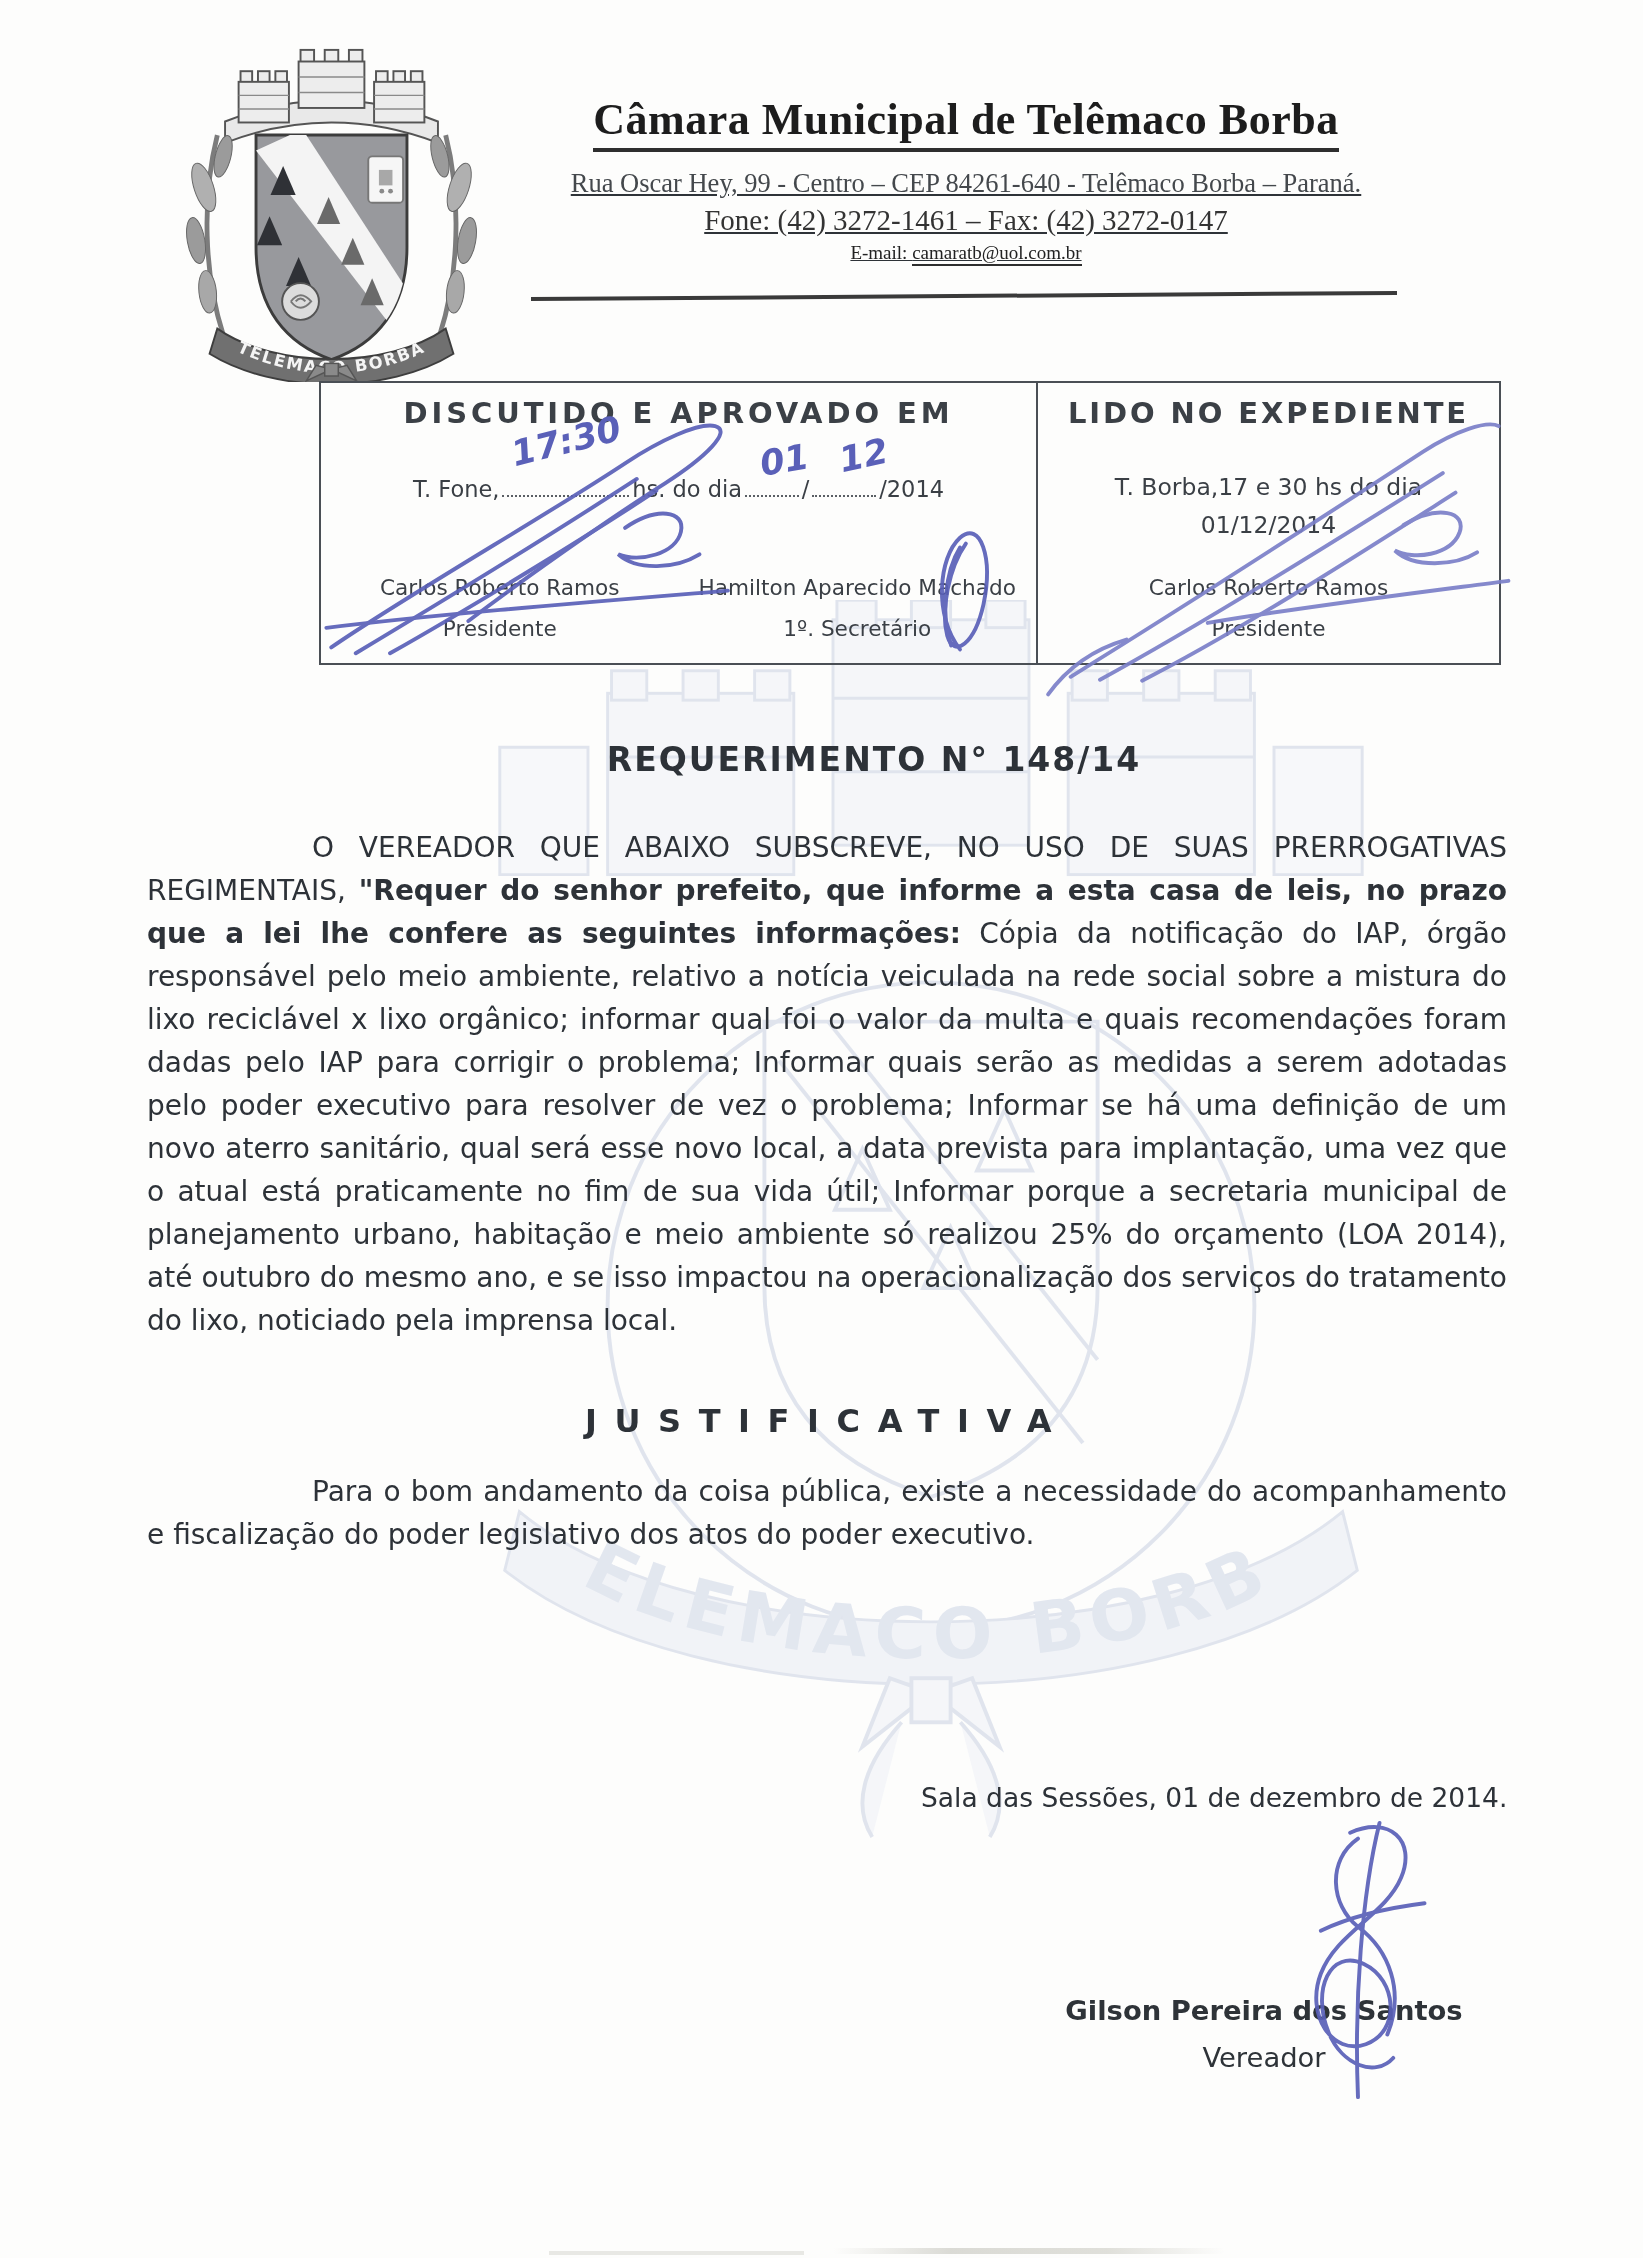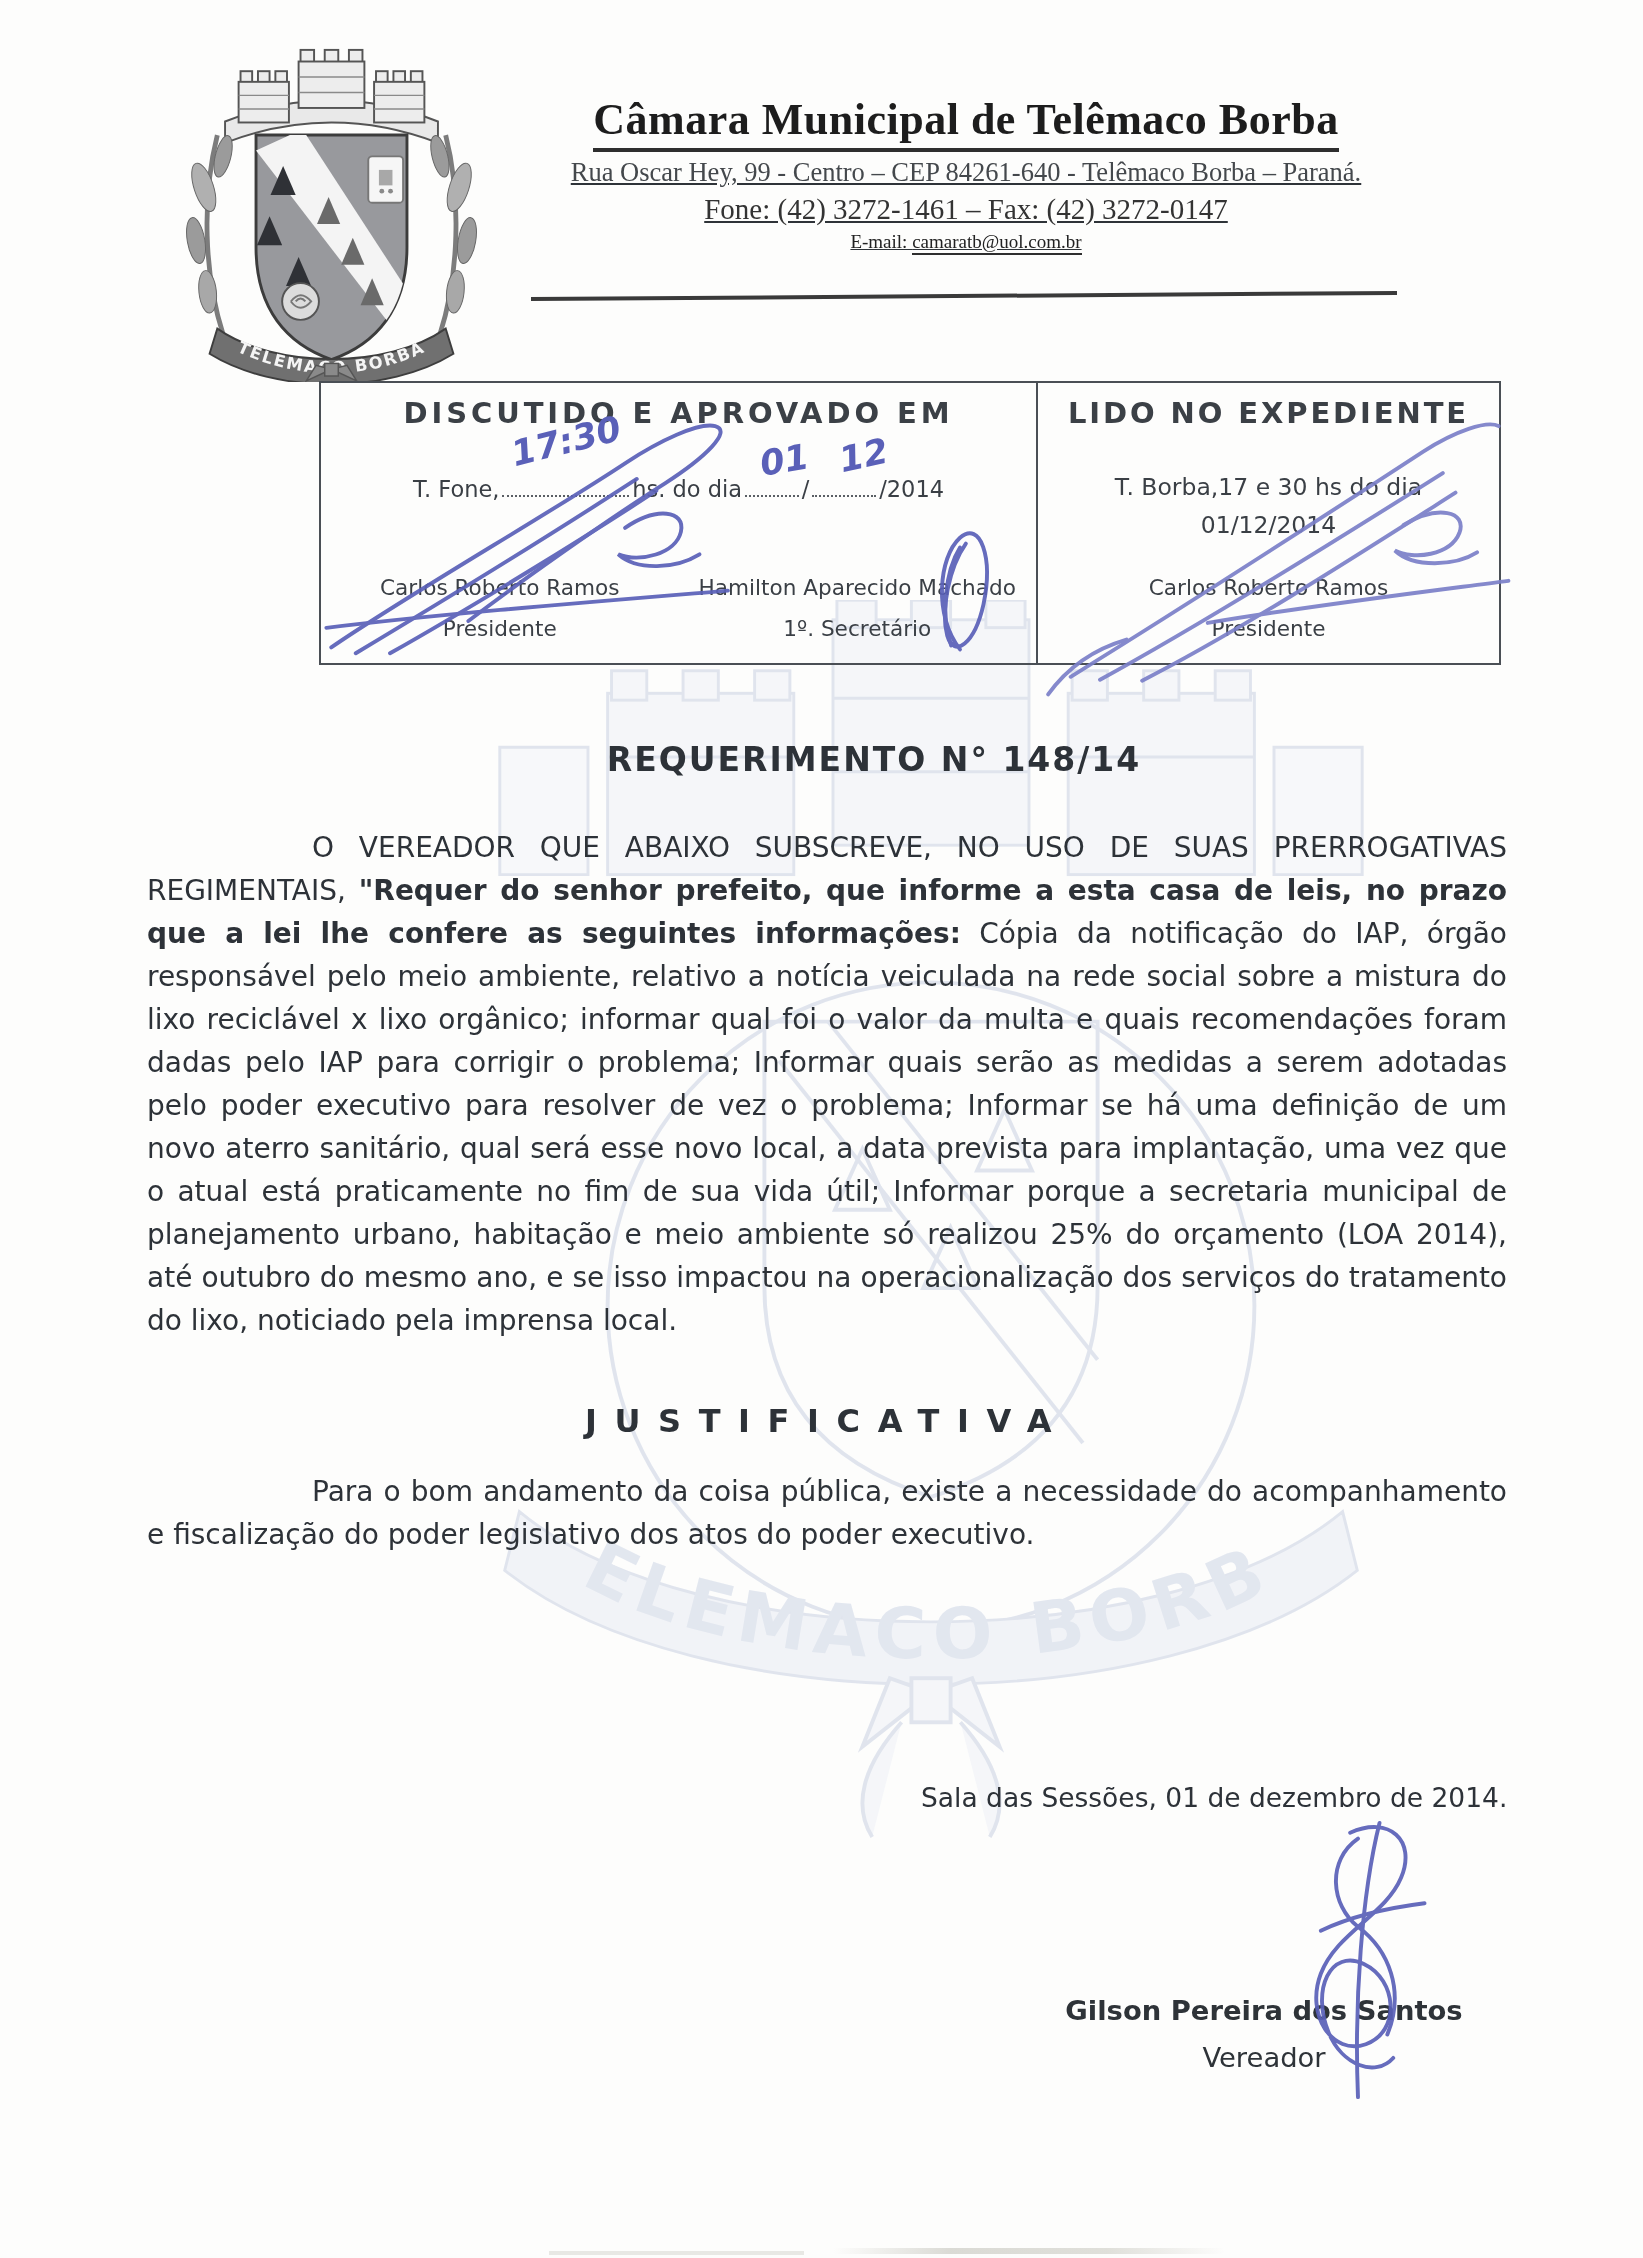--- a/index.html
+++ b/index.html
@@ -10,21 +10,21 @@
   .watermark{position:absolute;left:441px;top:600px;width:980px;height:1245px;opacity:.5;}
 
   
   .logo{position:absolute;left:167px;top:41px;width:329px;height:341px;}
 
   
   .header{position:absolute;left:534px;top:94px;width:864px;text-align:center;
           font-family:"Liberation Serif",serif;text-decoration:underline;}
   .header h1{margin:0;font-size:44px;font-weight:bold;color:#1d1d1d;display:inline-block;
              border-bottom:4.9px solid #2e2e2e;padding-bottom:2.9px;letter-spacing:0.5px;white-space:nowrap;}
-  .addr{margin-top:5px;font-size:26.5px;color:#44484c;}
+  .addr{margin-top:16px;font-size:26.5px;color:#44484c;}
   .fone{margin-top:4.9px;font-size:29px;color:#333;}
   .email{margin-top:4.9px;font-size:19px;color:#222;}
   .email-link{border-bottom:2px solid #2e2e2e;padding-bottom:1px;}
   .header-rule{position:absolute;left:531px;top:294px;width:866px;height:3.9px;background:#3a3a3a;
                transform:rotate(-.4deg);}
 
   
   .stamps{position:absolute;left:319px;top:381px;width:1182px;height:284px;
           border:2.9px solid #4a4f55;display:flex;box-sizing:border-box;}
   .cell{position:relative;box-sizing:border-box;padding-top:13px;text-align:center;color:#3a3f45;}

